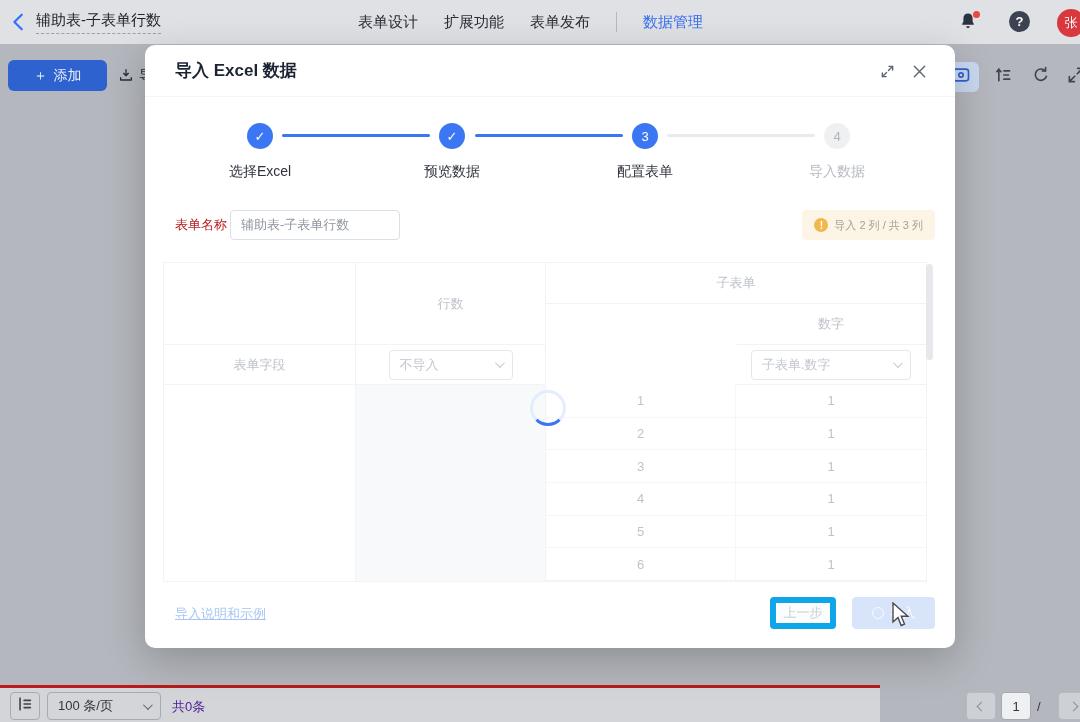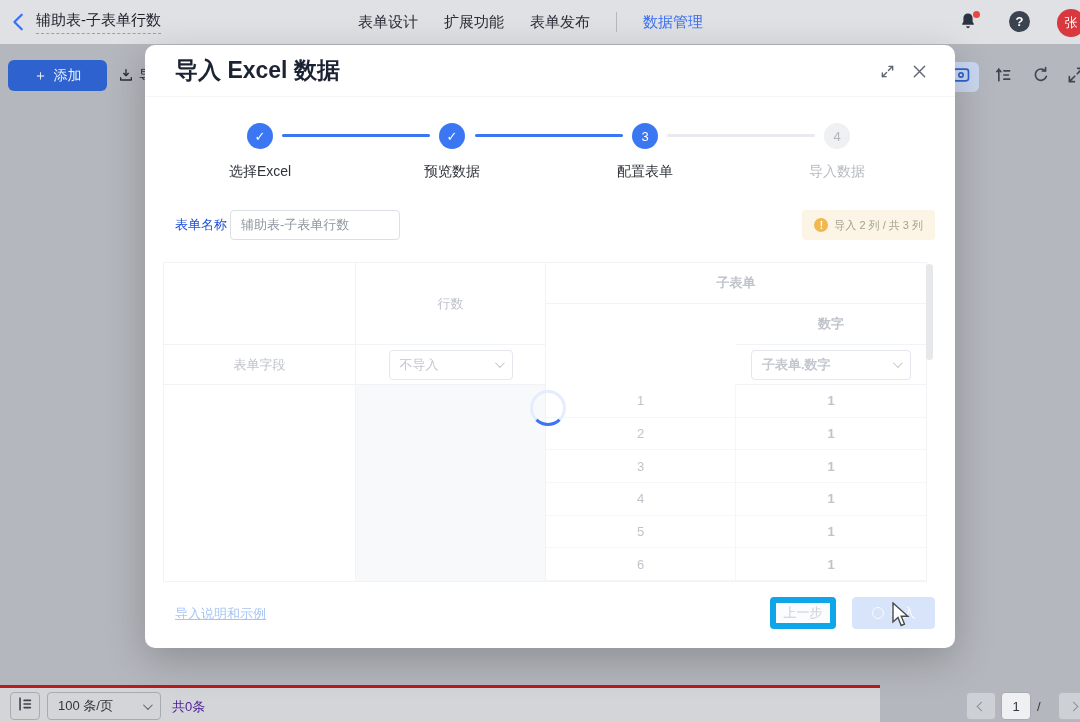--- a/index.html
+++ b/index.html
@@ -31,48 +31,48 @@
   .bb-icbtn { position:absolute; left:10px; top:4px; width:30px; height:28px; border:1px solid #a7abb3; border-radius:4px; display:flex; align-items:center; justify-content:center; cursor:pointer; }
   .bb-select { position:absolute; left:47px; top:4px; width:114px; height:28px; border:1px solid #a7abb3; border-radius:4px; display:flex; align-items:center; justify-content:space-between; padding:0 10px; font-size:13px; color:#33373d; cursor:pointer; }
   .bb-total { position:absolute; left:172px; top:0; line-height:37px; font-size:13px; color:#4c1d95; }
   .pagebtn { position:absolute; top:4px; width:30px; height:28px; background:#cdd0d5; border:1px solid #b6b9bf; border-radius:4px; display:flex; align-items:center; justify-content:center; color:#8d9199; cursor:pointer; }
   .pagebox { position:absolute; left:1001px; top:4px; width:30px; height:28px; background:#eef0f2; border:1px solid #a7abb3; border-radius:4px; display:flex; align-items:center; justify-content:center; font-size:13px; color:#33373d; }
   .pagesep { position:absolute; left:1037px; top:0; line-height:37px; font-size:13px; color:#33373d; }
 
   
   .modal { position:absolute; left:145px; top:45px; width:810px; height:603px; background:#ffffff; border-radius:10px; box-shadow:0 12px 40px rgba(0,0,0,.22); z-index:10; }
   .mhead { position:relative; height:52px; display:flex; align-items:center; padding:0 30px; border-bottom:1px solid #f4f5f7; }
-  .mtitle { font-size:23px; font-weight:bold; color:#1c2433; }
+  .mtitle { font-size:17px; font-weight:bold; color:#1c2433; }
   .mh-ic { position:absolute; top:17px; width:18px; height:18px; cursor:pointer; display:flex; align-items:center; justify-content:center; }
   .mh-expand { left:733px; } .mh-close { left:765px; }
 
   
   .steps { position:absolute; left:0; top:70px; width:810px; height:90px; }
   .step { position:absolute; width:130px; text-align:center; }
   .circle { width:26px; height:26px; border-radius:50%; margin:0 auto; display:flex; align-items:center; justify-content:center; font-size:13px; }
   .step.done .circle, .step.current .circle { background:#3b77f2; color:#fff; }
   .step.pending .circle { background:#eef0f2; color:#b1b5bc; }
   .slabel { margin-top:14px; font-size:14px; color:#2f333b; }
   .step.pending .slabel { color:#b6bac1; }
   .conn { position:absolute; top:19px; height:3px; border-radius:2px; }
   .conn.blue { background:#3b77f2; } .conn.gray { background:#e8eaee; }
 
   
   .formrow { position:absolute; left:0; top:165px; width:810px; height:30px; }
-  .fnlabel { position:absolute; left:30px; top:0; line-height:30px; font-size:13px; color:#1d4ed8; }
+  .fnlabel { position:absolute; left:30px; top:0; line-height:30px; font-size:13px; color:#b91c1c; }
   .fninput { position:absolute; left:85px; top:0; width:170px; height:30px; border:1px solid #dcdfe6; border-radius:4px; font-size:13px; color:#9097a1; line-height:28px; padding:0 10px; background:#fff; overflow:hidden; white-space:nowrap; }
   .badge { position:absolute; right:20px; top:0; height:30px; background:#fcf5e6; border-radius:4px; display:flex; align-items:center; gap:6px; padding:0 12px; }
   .badgedot { width:14px; height:14px; border-radius:50%; background:#f1b84f; color:#fff; font-size:10px; font-weight:bold; display:flex; align-items:center; justify-content:center; }
   .badgetext { font-size:11px; color:#a2a295; }
 
   
   .tblwrap { position:absolute; left:18px; top:217px; width:772px; height:318px; }
   .tbl { display:grid; grid-template-columns:192px 190px 190px 190px; grid-template-rows:41px 41px 40px repeat(6,32.66px); width:764px; border:1px solid #f1f3f6; }
   .cell { display:flex; align-items:center; justify-content:center; font-size:13px; color:#bfc3cb; border-right:1px solid #f1f3f6; border-bottom:1px solid #f1f3f6; background:#fff; }
-  .cell.lastcol { border-right:none;font-weight:bold; }
+  .cell.lastcol { border-right:none; }
   .cell.graycol { background:#f8f9fa; border-bottom:none; }
   .cell.datacol1 { border-bottom:none; background:#fff; }
   .vcell { border-right:1px solid #f5f6f8; border-bottom:1px solid #f5f6f8; }
   .vcell.lastcol { border-right:none; }
   .select { height:30px; border:1px solid #e4e7ed; border-radius:4px; background:#fff; display:flex; align-items:center; justify-content:space-between; padding:0 10px; font-size:13px; color:#c3c7cf; cursor:pointer; }
   .sel-120 { width:124px; } .sel-160 { width:160px; }
   .chev { width:7px; height:7px; border-right:1.5px solid currentColor; border-bottom:1.5px solid currentColor; display:inline-block; }
   .chev.down { transform:rotate(45deg) translateY(-2px); }
   .chev.left { transform:rotate(135deg); }
   .chev.right { transform:rotate(-45deg); }

